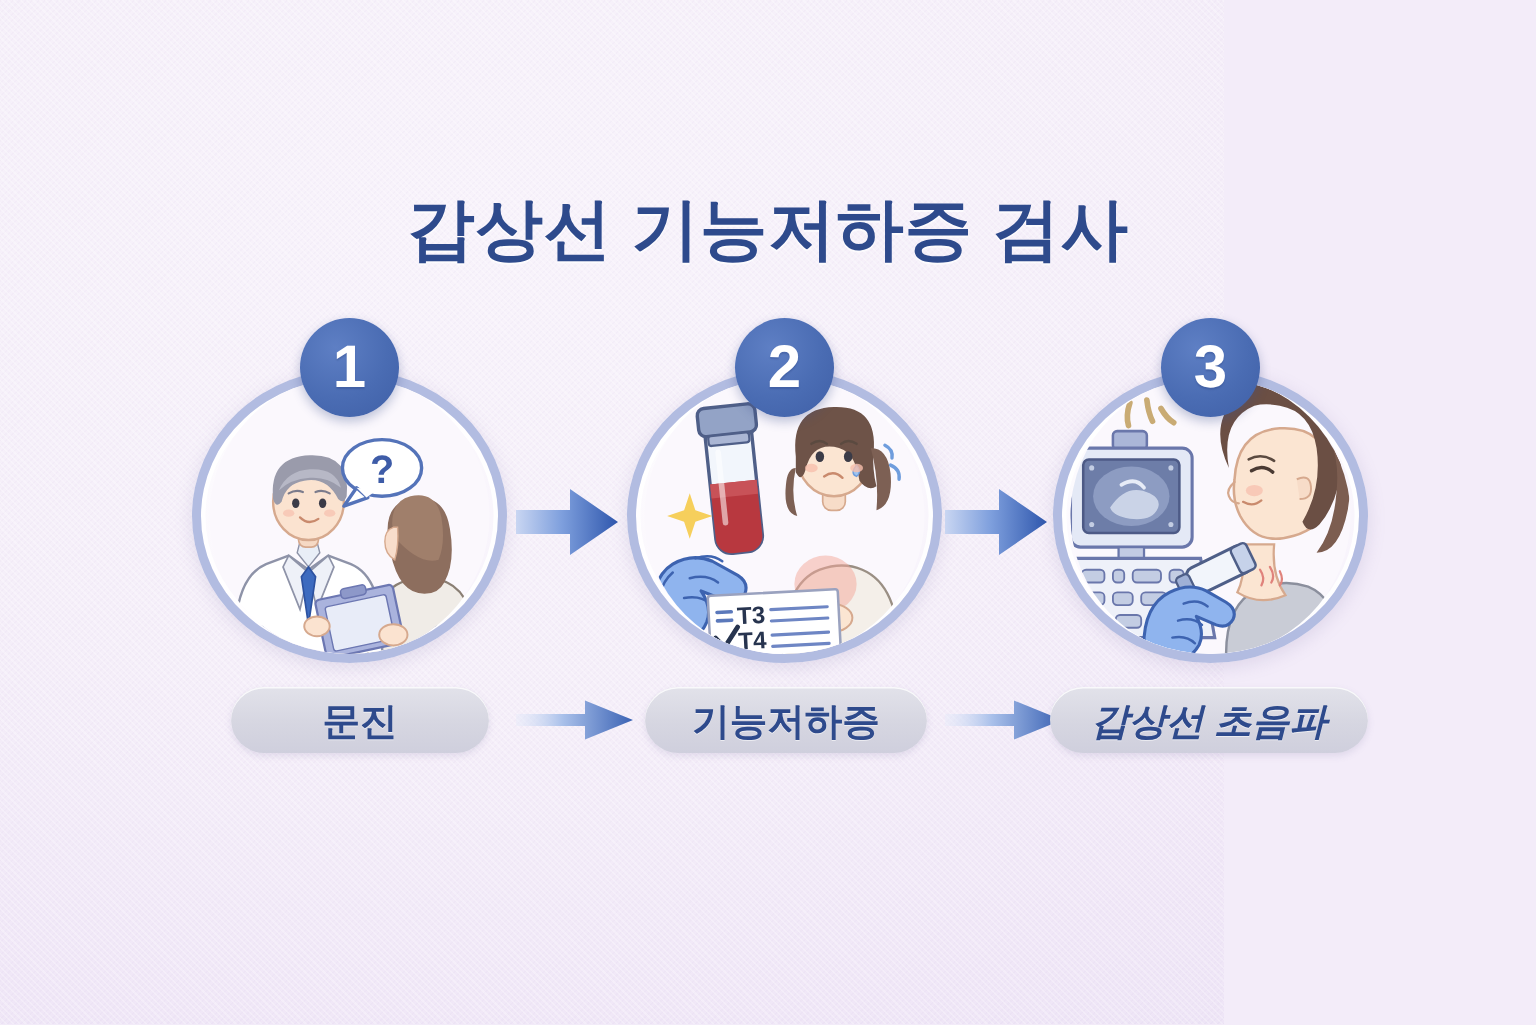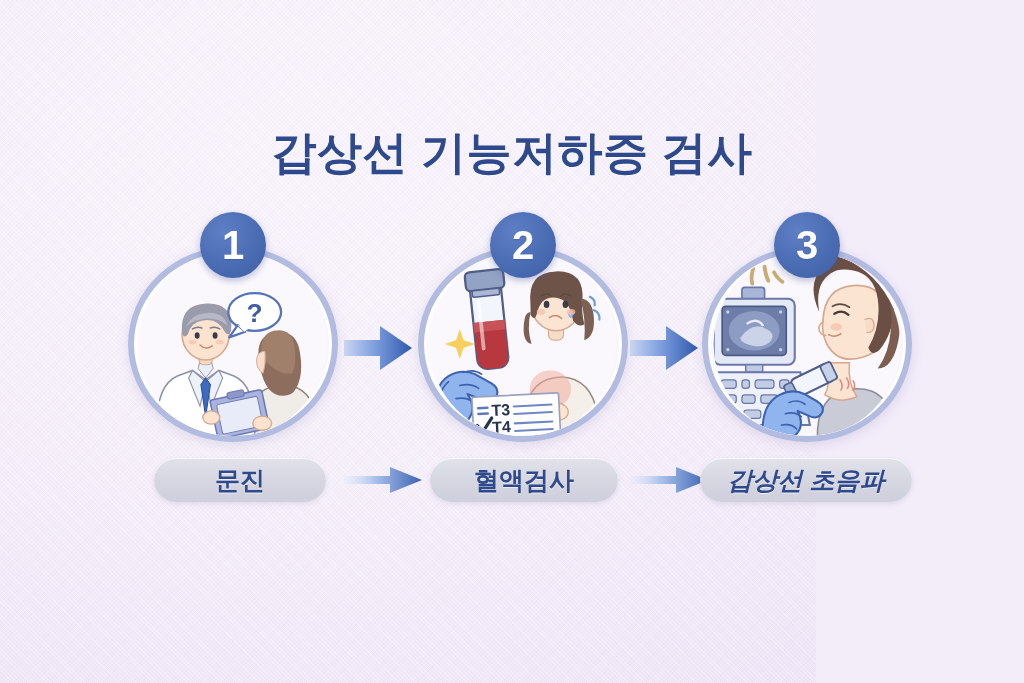--- a/index.html
+++ b/index.html
@@ -375,21 +375,21 @@
           <stop offset="0%" stop-color="#e4ebfa" stop-opacity=".35"></stop>
           <stop offset="40%" stop-color="#a9c0ea"></stop>
           <stop offset="100%" stop-color="#3a62b4"></stop>
         </linearGradient>
       </defs>
       <path d="M0 10 L46 10 L46 1 L78 14 L46 27 L46 18 L0 18 Z" fill="url(#sa1)"></path>
     </svg>
   </div>
 
   <div class="pill" id="pill2">
-    <span>혈액검사</span>
+    <span>기능저하증</span>
   </div>
 
   <div class="smallarrow" id="smallarrow2">
     <svg viewBox="0 0 78 28" width="78" height="28">
       <defs>
         <linearGradient id="sa2" x1="0" y1="0" x2="1" y2="0">
           <stop offset="0%" stop-color="#e4ebfa" stop-opacity=".35"></stop>
           <stop offset="40%" stop-color="#a9c0ea"></stop>
           <stop offset="100%" stop-color="#3a62b4"></stop>
         </linearGradient>

